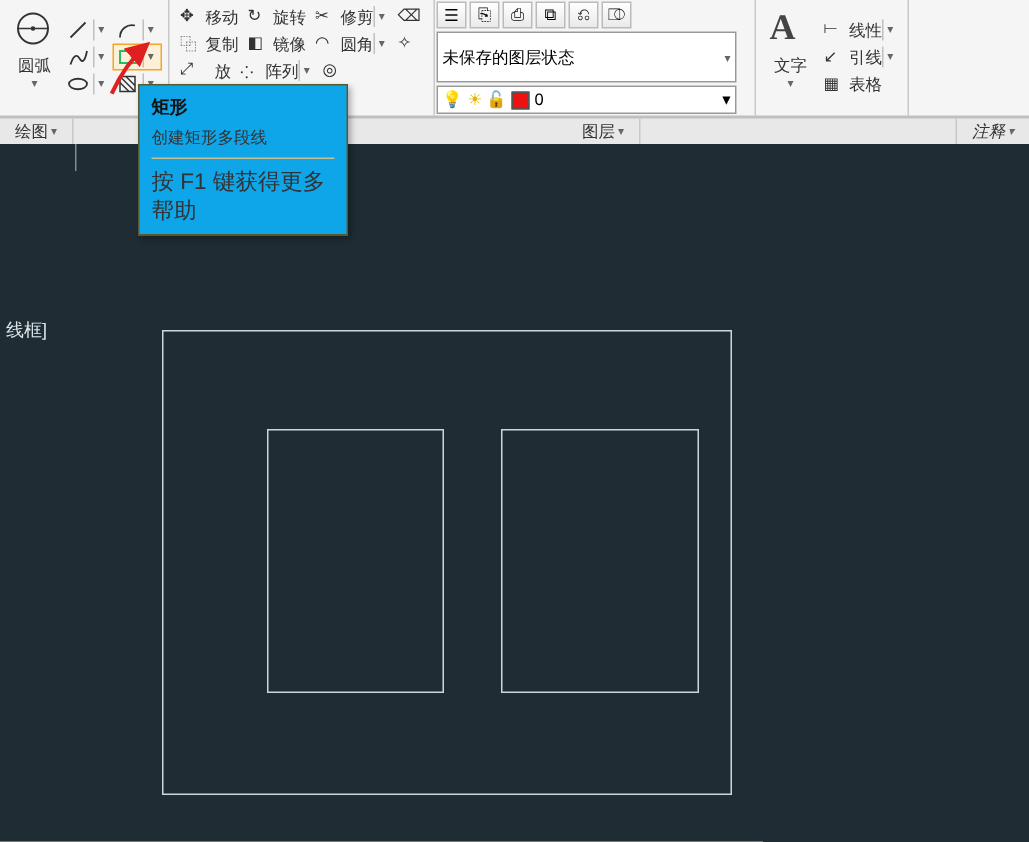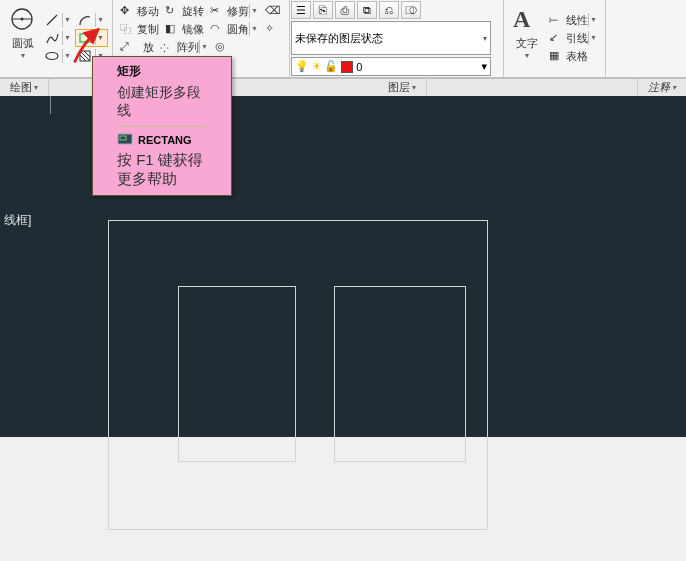--- a/index.html
+++ b/index.html
@@ -67,32 +67,32 @@
   .panel-tabs {
     display:flex; align-items:center; background:#e8e8e8; border-top:1px solid #c0c0c0;
     height:18px; font-size:11px; color:#333;justify-content:flex-end;
   }
   .panel-tab {
     padding: 0 10px; display:flex; align-items:center; gap:2px; cursor:pointer;
     border-right:1px solid #c8c8c8; height:100%;
   }
   .panel-tab.r { margin-left:auto; border-left:1px solid #c8c8c8; border-right:none;font-style:italic;}
   .canvas {
-    position:relative; background:#1f2c33; height:341px; width:686px;
+    position:relative; background:#1f2c33; height:465px; width:686px;
   }
   .vline { position:absolute; left:50px; top:0; width:1px; height:18px; background:#889; }
   .side-text { position:absolute; left:4px; top:116px; color:#dfe6ea; font-size:12px;}
   .tooltip {
     position:absolute; left:92px; top:56px; width:140px;
-    background:#f9a8d4; border:1px solid #5a5a30; padding:6px 24px;
+    background:#0ea5e9; border:1px solid #5a5a30; padding:6px 8px;
     box-shadow:2px 2px 4px rgba(0,0,0,.3);
     z-index:50;
   }
   .tooltip .t-title{ font-size:12px; font-weight:bold; color:#111; }
-  .tooltip .t-desc { font-size:14px; color:#333; margin-top:4px;}
+  .tooltip .t-desc { font-size:11px; color:#333; margin-top:4px;}
   .tooltip hr{ border:none; border-top:1px solid #c8c090; margin:6px 0;}
   .tooltip .t-cmd { display:flex; align-items:center; gap:5px; font-size:11px; font-weight:bold;}
   .tooltip .t-help { font-size:15px; color:#333; margin-top:4px;}
   .rect { position:absolute; border:1px solid #cfd6da; }
   .arrow {
     position:absolute; left:70px; top:26px; width:38px; height:40px;
     pointer-events:none; z-index:60;
   }
   .col { display:flex; flex-direction:column; }
   .swatch-red{ display:inline-block; width:12px; height:12px; background:#e11; border:1px solid #555; }
@@ -316,23 +316,14 @@
         <path d="M0,0 L6,3 L0,6 Z" fill="#e02020"></path>
       </marker>
     </defs>
   <path d="M4 40 Q 14 18 30 4" stroke="#e02020" stroke-width="3" fill="none" marker-end="url(#ah)"></path>
 </svg>
 
 <div class="tooltip">
   <div class="t-title">矩形</div>
   <div class="t-desc">创建矩形多段线</div>
   <hr>
-  <div class="t-cmd">
-    <span>
-      <svg width="16" height="12">
-          <rect x="1" y="1" width="14" height="10" fill="#345" stroke="#9ab"></rect>
-          <rect x="3" y="3" width="6" height="4" fill="none" stroke="#6c6"></rect>
-        </svg>
-    </span>
-    <span>RECTANG</span>
-  </div>
   <div class="t-help">按 F1 键获得更多帮助</div>
 </div>
 
 </body></html>

